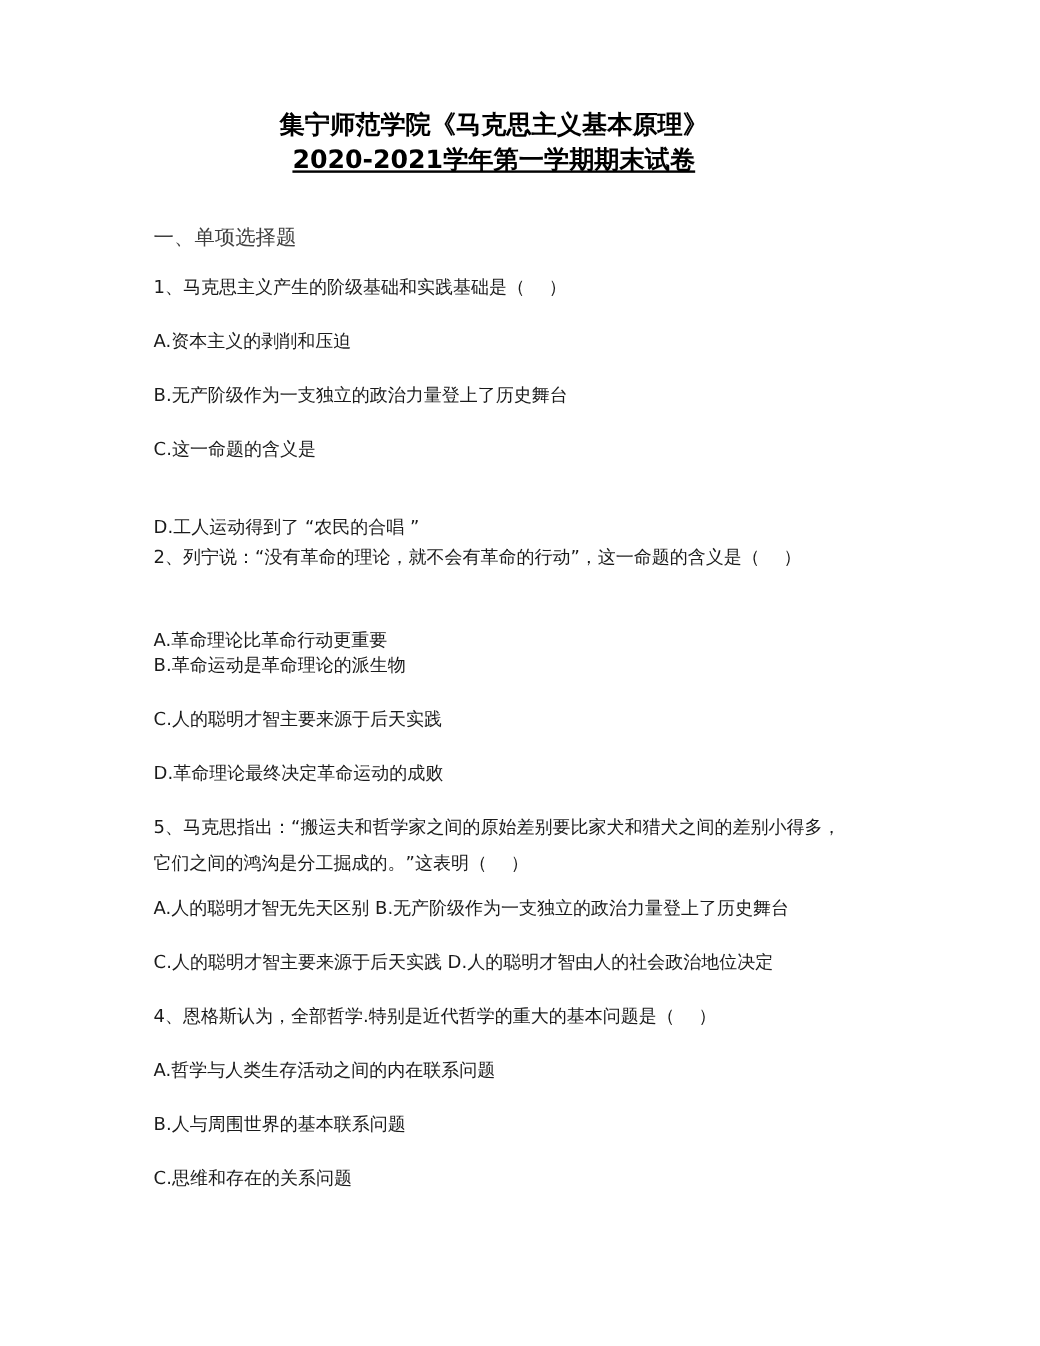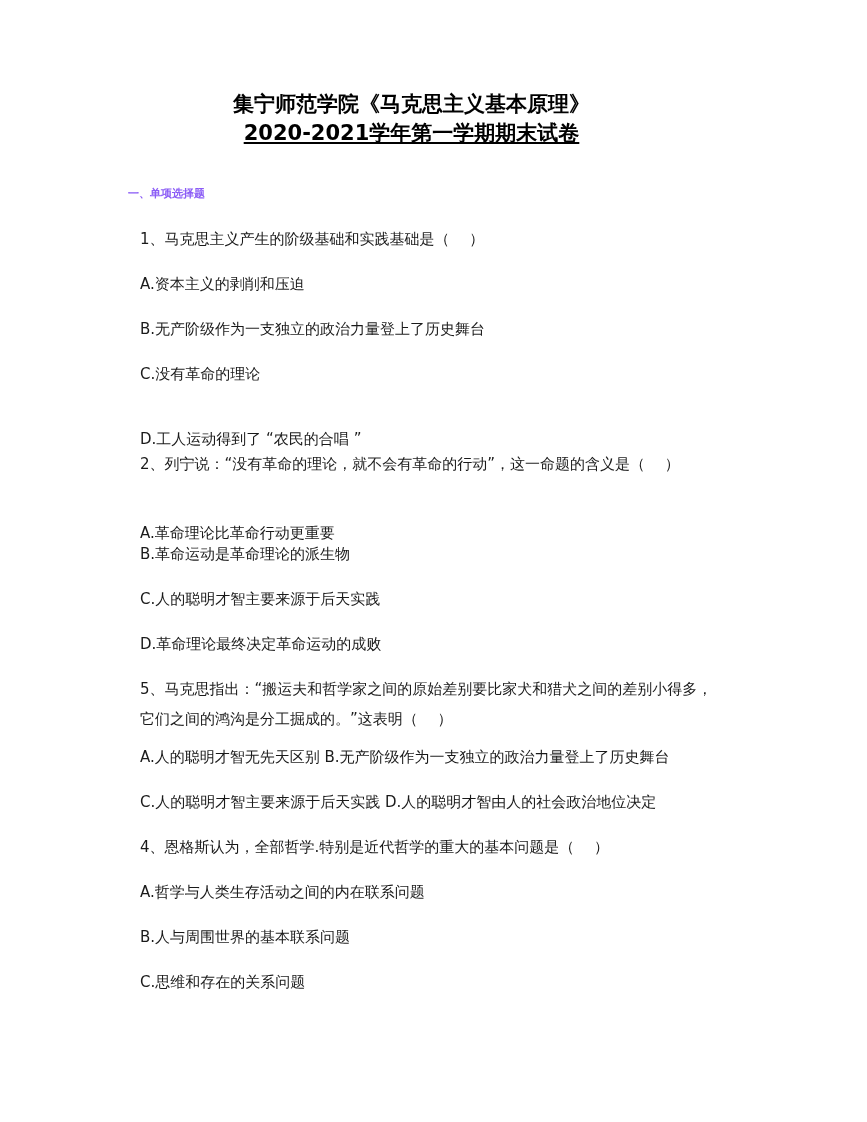--- a/index.html
+++ b/index.html
@@ -2,35 +2,35 @@
 <html><head>
 <meta charset="utf-8">
 <style>
   html, body { margin: 0; padding: 0; background: #ffffff; }
   body { width: 867px; height: 1122px; position: relative; overflow: hidden;
          font-family: "DejaVu Sans", "Liberation Sans", sans-serif; color: #111; }
   .title { position: absolute; left: 0; width: 823px; text-align: center;
            font-weight: bold; font-size: 21px; color: #000; letter-spacing: 0px; }
   .t1 { top: 90px; }
   .t2 { top: 119px; text-decoration: underline; }
-  .section { position: absolute; left: 128px; top: 186px; font-size: 11px; font-weight: bold; color: #8b5cf6; }
-  .line { position: absolute; left: 128px; font-size: 15px; color: #1a1a1a; white-space: nowrap; margin-left: 12px; }
+  .section { position: absolute; left: 128px; top: 186px; font-size: 17px; font-weight: normal; color: #404040; }
+  .line { position: absolute; left: 128px; font-size: 15px; color: #1a1a1a; white-space: nowrap; }
 </style>
 </head>
 <body>
 
 <div class="title t1">集宁师范学院《马克思主义基本原理》</div>
 <div class="title t2">2020-2021学年第一学期期末试卷</div>
 
 <div class="section">一、单项选择题</div>
 
 <div class="line" style="top:230px">1、马克思主义产生的阶级基础和实践基础是（　 ）</div>
 <div class="line" style="top:275px">A.资本主义的剥削和压迫</div>
 <div class="line" style="top:320px">B.无产阶级作为一支独立的政治力量登上了历史舞台</div>
-<div class="line" style="top:365px">C.没有革命的理论</div>
+<div class="line" style="top:365px">C.这一命题的含义是</div>
 <div class="line" style="top:430px">D.工人运动得到了 “农民的合唱 ”</div>
 
 <div class="line" style="top:455px">2、列宁说：“没有革命的理论，就不会有革命的行动”，这一命题的含义是（　 ）</div>
 <div class="line" style="top:524px">A.革命理论比革命行动更重要</div>
 <div class="line" style="top:545px">B.革命运动是革命理论的派生物</div>
 <div class="line" style="top:590px">C.人的聪明才智主要来源于后天实践</div>
 <div class="line" style="top:635px">D.革命理论最终决定革命运动的成败</div>
 
 <div class="line" style="top:680px">5、马克思指出：“搬运夫和哲学家之间的原始差别要比家犬和猎犬之间的差别小得多，</div>
 <div class="line" style="top:710px">它们之间的鸿沟是分工掘成的。”这表明（　 ）</div>

